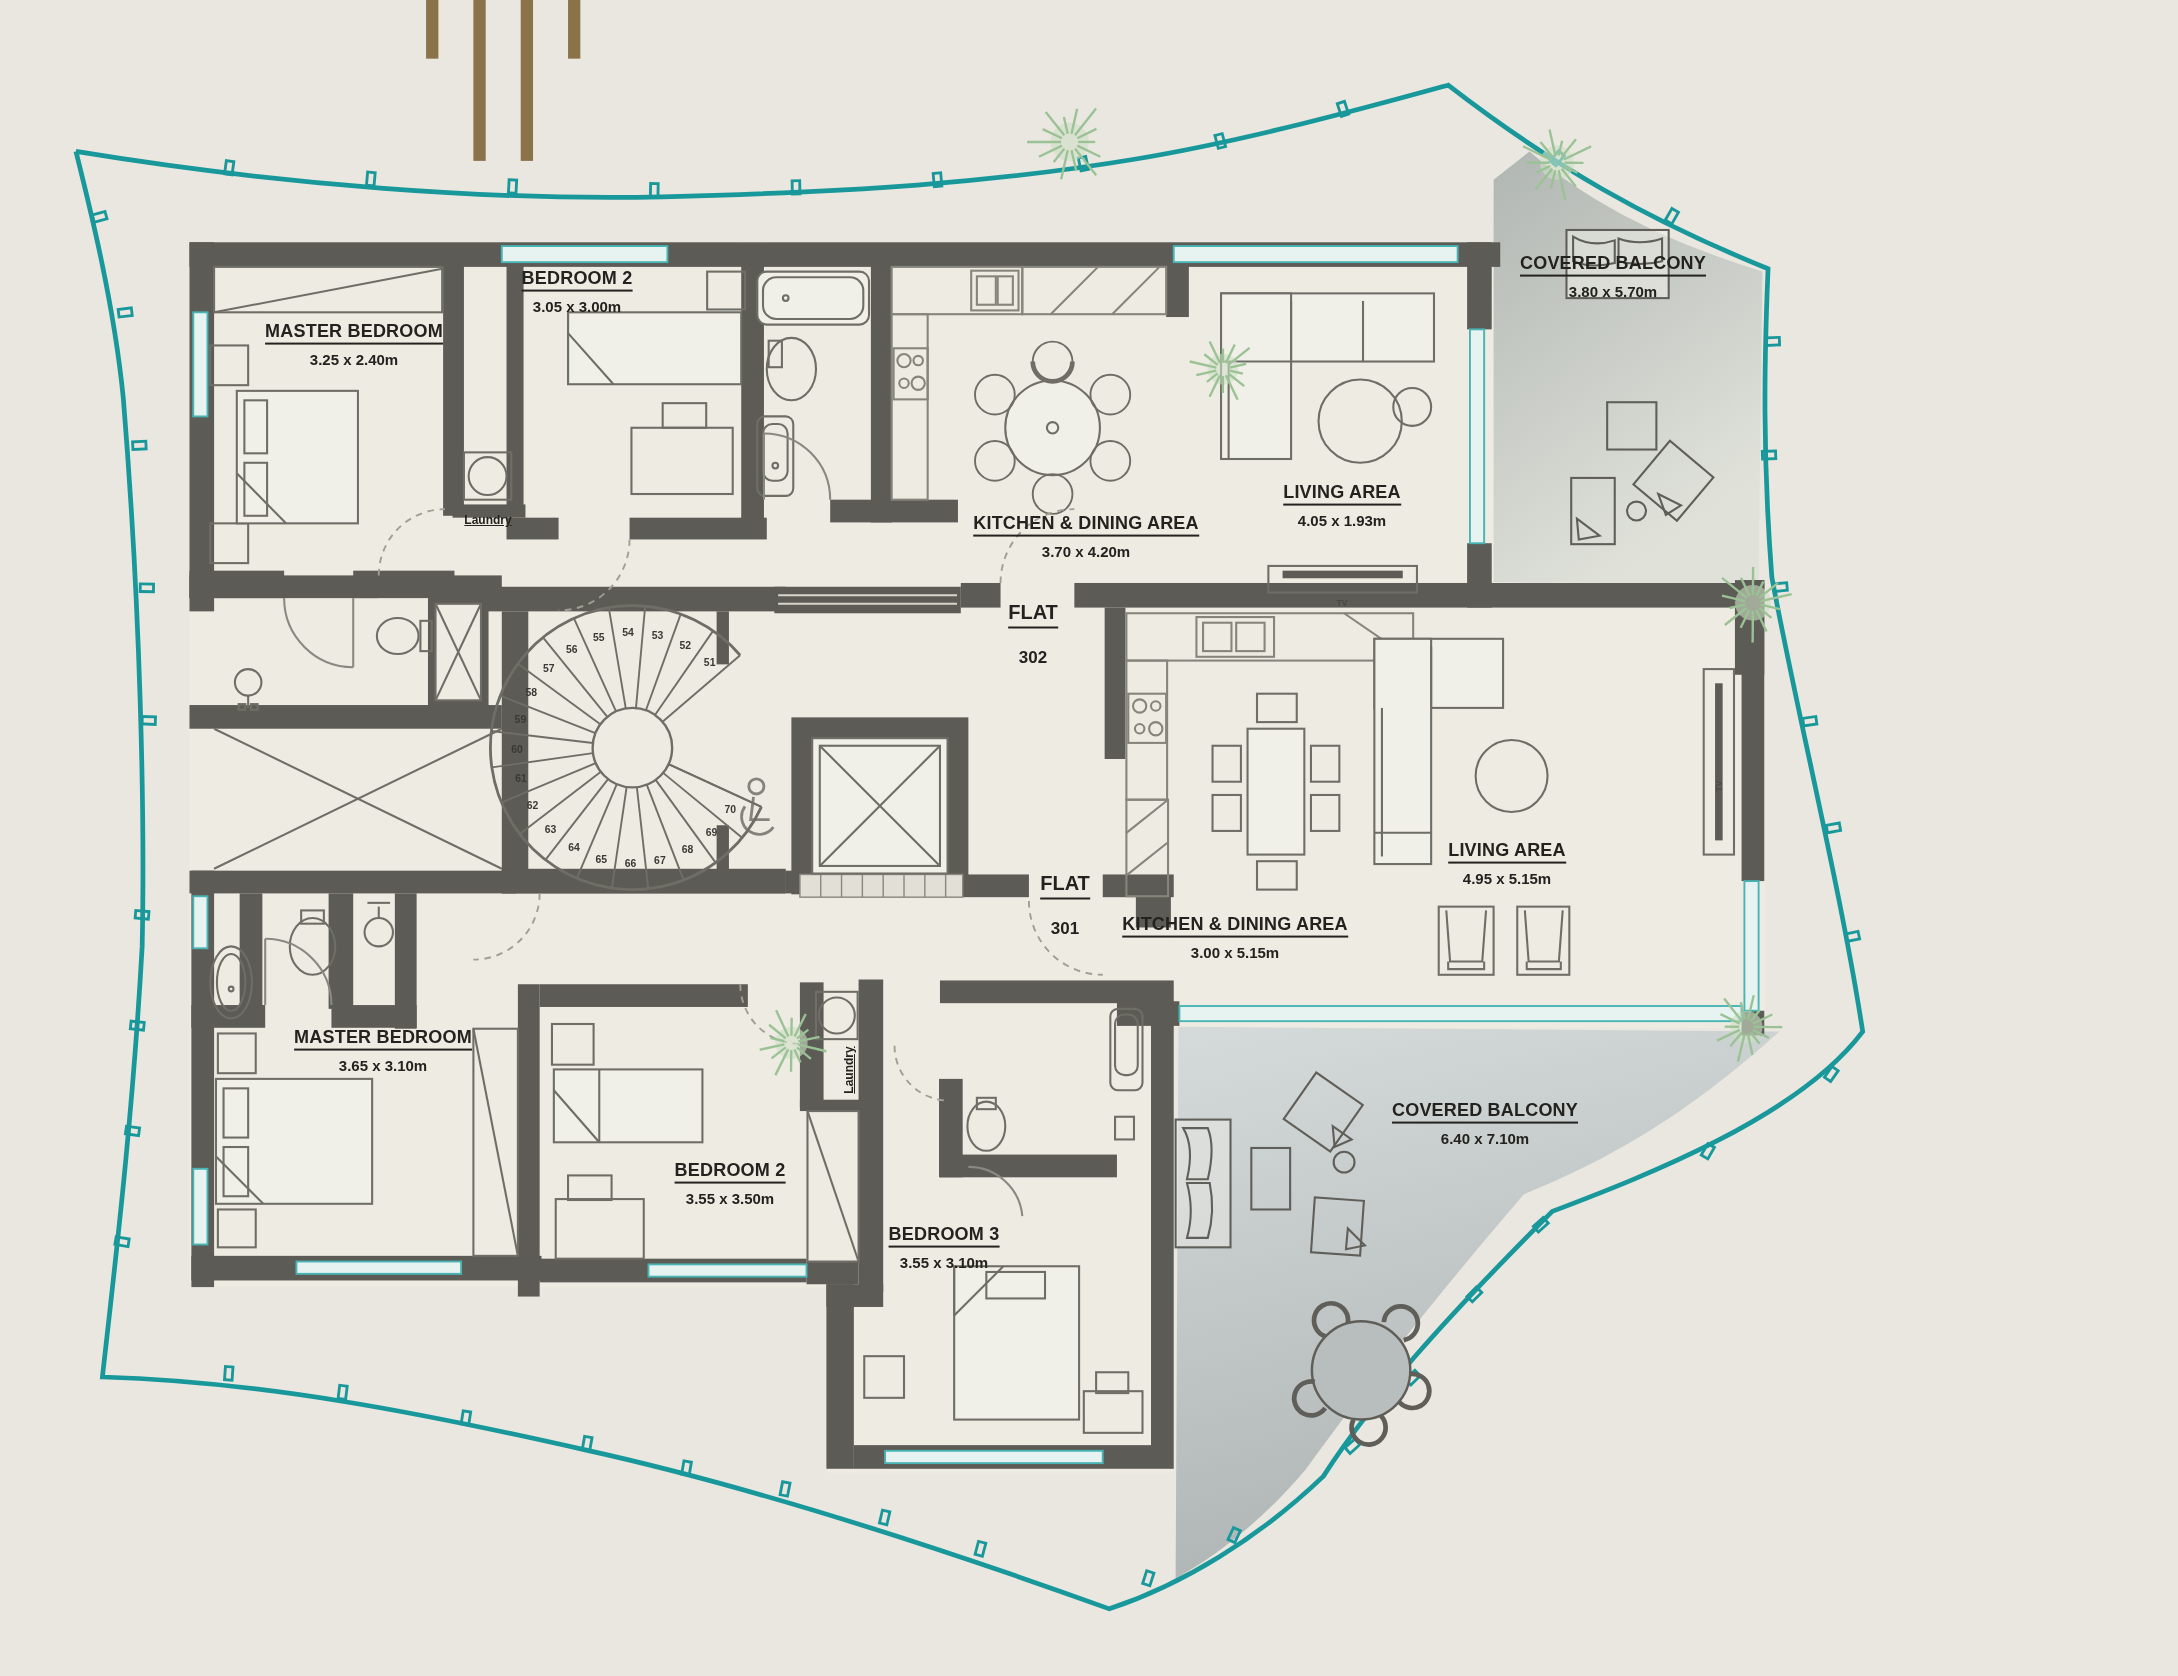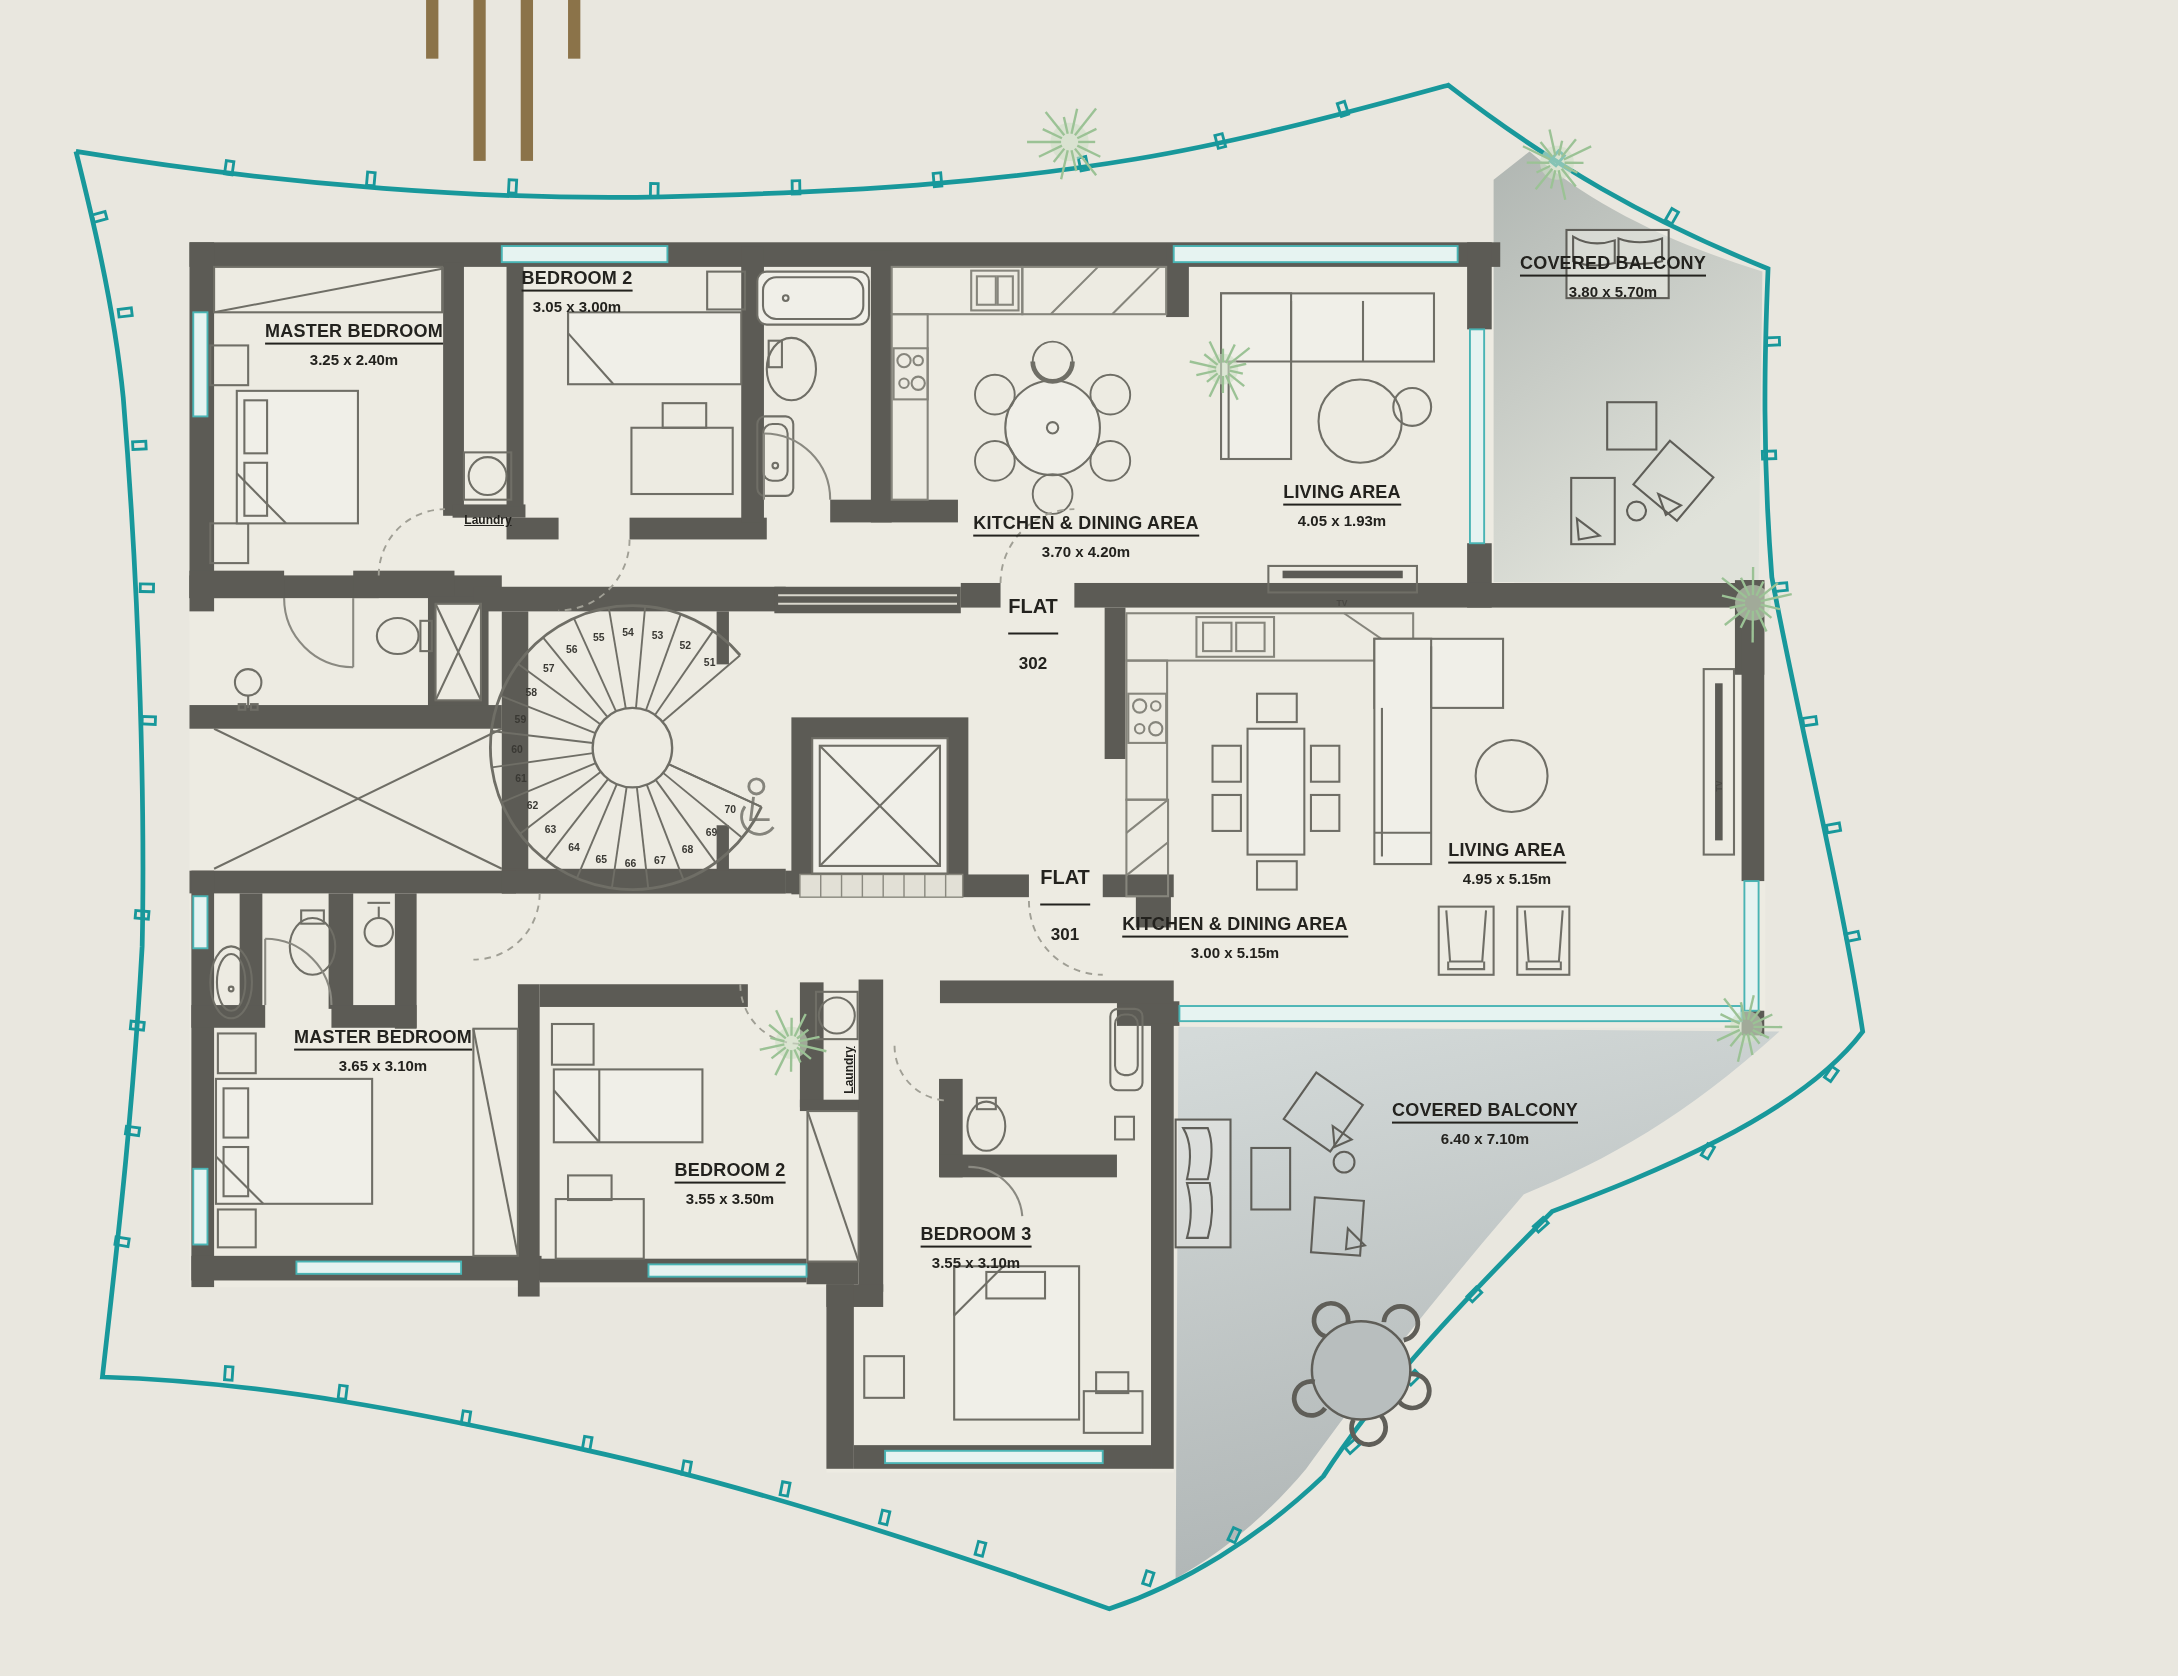--- a/index.html
+++ b/index.html
@@ -4,21 +4,21 @@
 <style>
   html,body{margin:0;padding:0;background:#e9e7df;}
   #stage{position:relative;width:2179px;height:1677px;background:#e9e7df;overflow:hidden;
          font-family:"Liberation Sans","DejaVu Sans",sans-serif;}
   #plan-svg{position:absolute;left:0;top:0;}
   .rlabel{position:absolute;transform:translate(-50%,-50%);text-align:center;color:#23221e;
           font-weight:bold;white-space:nowrap;line-height:1.15;}
   .rlabel .t{display:inline-block;font-size:18px;border-bottom:2.4px solid #23221e;padding-bottom:0.9px;letter-spacing:0.2px;}
   .rlabel .d{display:block;font-size:15px;margin-top:6px;}
   .flatlabel{position:absolute;transform:translate(-50%,-50%);text-align:center;color:#23221e;font-weight:bold;}
-  .flatlabel .t{display:inline-block;font-size:20px;border-bottom:2.4px solid #23221e;padding-bottom:15px;}
+  .flatlabel .t{display:inline-block;font-size:20px;border-bottom:2.4px solid #23221e;padding-bottom:3px;}
   .flatlabel .n{display:block;font-size:17px;margin-top:19px;}
   .small-label{position:absolute;transform:translate(-50%,-50%);font-weight:bold;font-size:12px;
                color:#23221e;text-decoration:underline;white-space:nowrap;}
   .small-label.vert{transform:translate(-50%,-50%) rotate(-90deg);}
   .tv-label{position:absolute;transform:translate(-50%,-50%);font-weight:bold;font-size:8.5px;color:#4a4944;margin-top:23px;}
   .tv-label.vert{transform:translate(-50%,-50%) rotate(-90deg);}
 </style>
 </head>
 <body>
 
@@ -717,21 +717,21 @@
 </div>
 <div class="rlabel" style="left:1485px;top:1123px">
   <span class="t">COVERED BALCONY</span><span class="d">6.40 x 7.10m</span>
 </div>
 <div class="rlabel" style="left:383px;top:1050px">
   <span class="t">MASTER BEDROOM</span><span class="d">3.65 x 3.10m</span>
 </div>
 <div class="rlabel" style="left:730px;top:1183px">
   <span class="t">BEDROOM 2</span><span class="d">3.55 x 3.50m</span>
 </div>
-<div class="rlabel" style="left:976px;top:1247px">
+<div class="rlabel" style="left:944px;top:1247px">
   <span class="t">BEDROOM 3</span><span class="d">3.55 x 3.10m</span>
 </div>
 <div class="flatlabel" style="left:1033px;top:634px">
   <span class="t">FLAT</span><span class="n">302</span>
 </div>
 <div class="flatlabel" style="left:1065px;top:905px">
   <span class="t">FLAT</span><span class="n">301</span>
 </div>
 <div class="small-label" style="left:488px;top:520px">Laundry</div>
 <div class="small-label vert" style="left:849px;top:1070px">Laundry</div>

